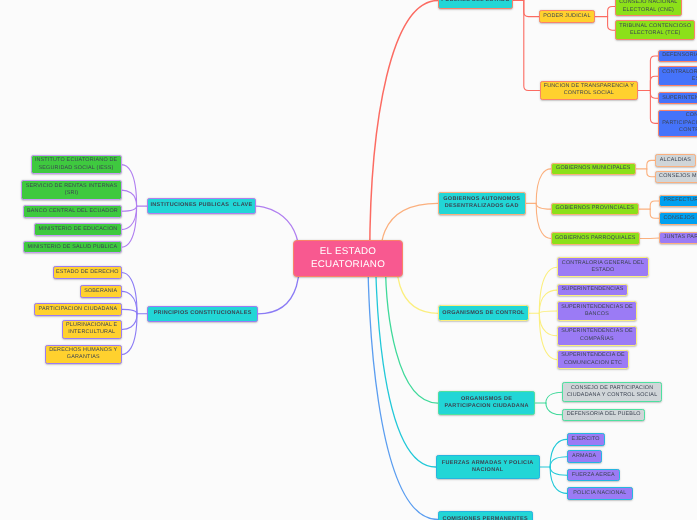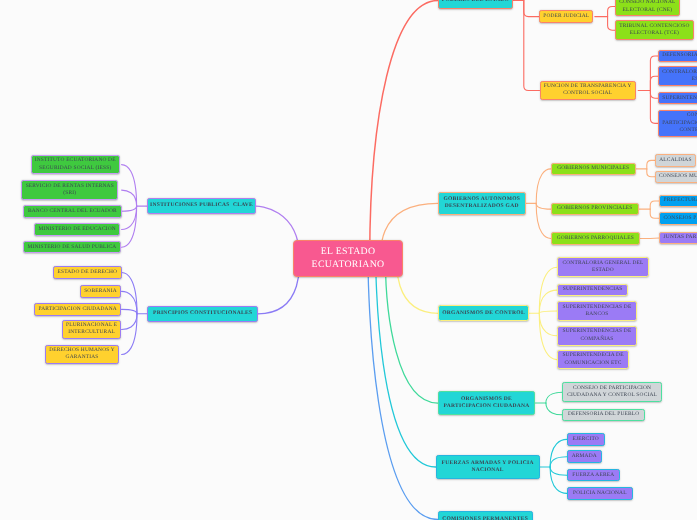--- a/index.html
+++ b/index.html
@@ -5,21 +5,21 @@
 <style>
   html,body{margin:0;padding:0;background:#fbfbfb;}
   *{-webkit-font-smoothing:antialiased;text-rendering:geometricPrecision;}
   #stage{position:relative;width:697px;height:520px;overflow:hidden;background:#fbfbfb;
     font-family:"Liberation Sans",sans-serif;}
   svg.links{position:absolute;left:0;top:0;width:697px;height:520px;overflow:visible;pointer-events:none;}
   .node{position:absolute;box-sizing:border-box;display:flex;align-items:center;justify-content:center;
     text-align:center;border-radius:2.4px;border:1.25px solid #000;
     box-shadow:0 0.5px 1.6px rgba(40,40,40,.26);}
   .node .lbl{display:block;white-space:pre;font-size:5.4px;letter-spacing:.2px;line-height:7.3px;
-    font-family:Liberation Serif, serif;font-weight:400;}
+    font-family:Liberation Sans, sans-serif;font-weight:400;}
   .node.l1 .lbl{font-size:5.5px;letter-spacing:.3px;font-weight:700;}
   .root{border-radius:4px;border-width:1.9px;}
   .root .lbl{font-size:9.8px;letter-spacing:.3px;line-height:12.4px;font-weight:400;}
 </style>
 </head>
 <body>
 
 <div id="stage">
   <svg class="links" id="svglinks" viewBox="0 0 697 520">
       <path d="M369.7 258.7 C369.7 116.69999999999999 392 0.4999999999999991 438 0.4999999999999991" fill="none" stroke="#fc6b62" stroke-width="1.5" stroke-linecap="round" stroke-linejoin="round"></path>

